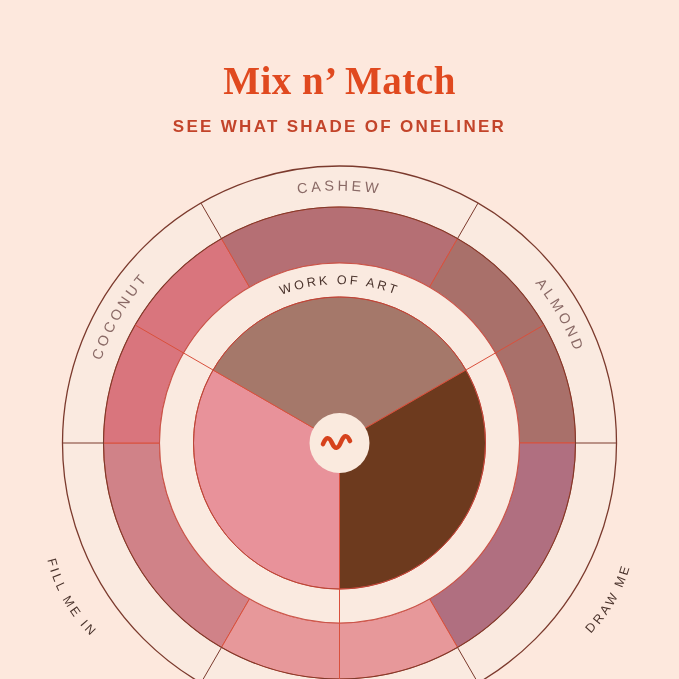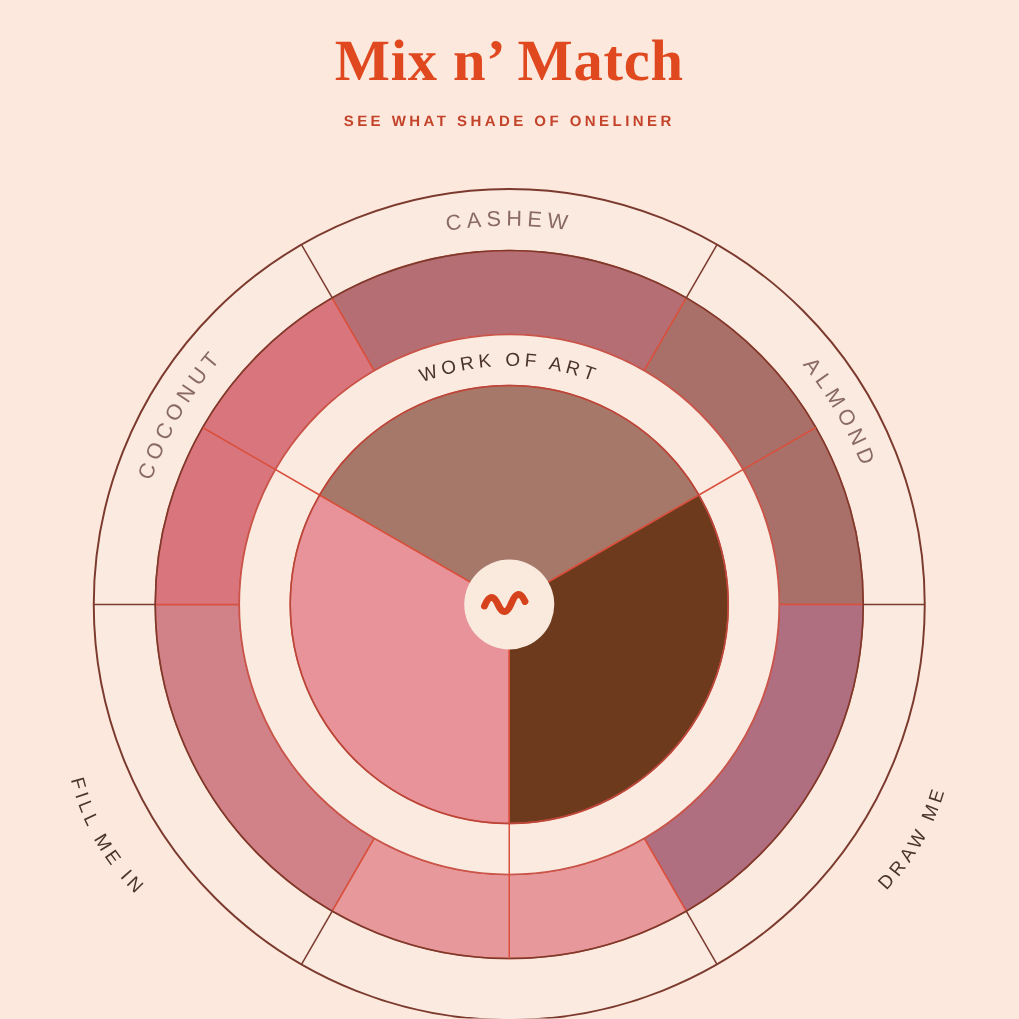--- a/index.html
+++ b/index.html
@@ -1,39 +1,39 @@
 <!DOCTYPE html>
 <html><head>
 <meta charset="utf-8">
 <style>
   html,body{margin:0;padding:0;}
   body{
     width:679px;height:679px;overflow:hidden;
     background:#fde8dd;
     font-family:"Liberation Sans", sans-serif;
   }
-  #stage{position:relative;width:679px;height:590px;}
+  #stage{position:relative;width:679px;height:590px;margin-top:40px;}
 
   #header{
     position:absolute;left:0;top:0;width:679px;
     text-align:center;
   }
   #title{
     font-family:"Liberation Serif", serif;
     font-weight:bold;
     font-size:39px;
     color:#e0491f;
     letter-spacing:0.5px;
     margin-top:21px;
     line-height:1.05;
   }
   #subtitle{
     margin-top:13px;
     color:#c3442a;
-    font-size:10px;
+    font-size:17px;
     font-weight:bold;
     letter-spacing:2.3px;
     line-height:1.45;
   }
   #subtitle div{white-space:nowrap;}
 
   svg{position:absolute;left:0;top:0;display:block;}
   .outer-label{
     font-size:14.4px;
     letter-spacing:3.4px;

